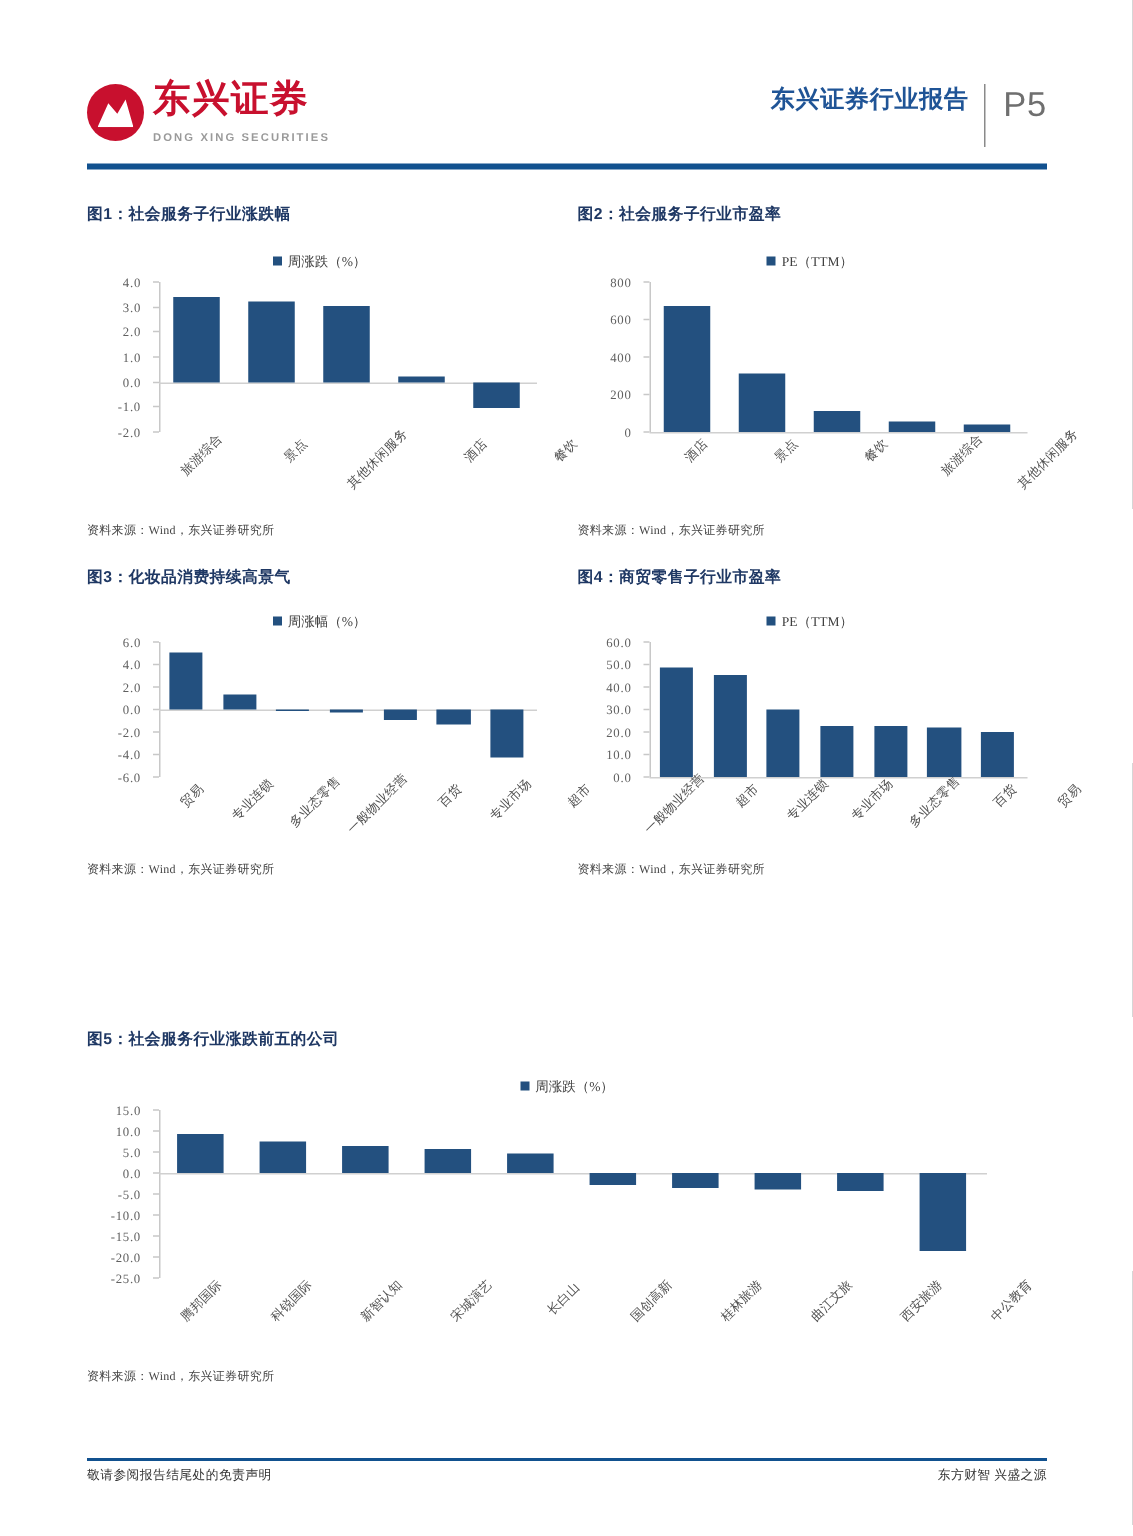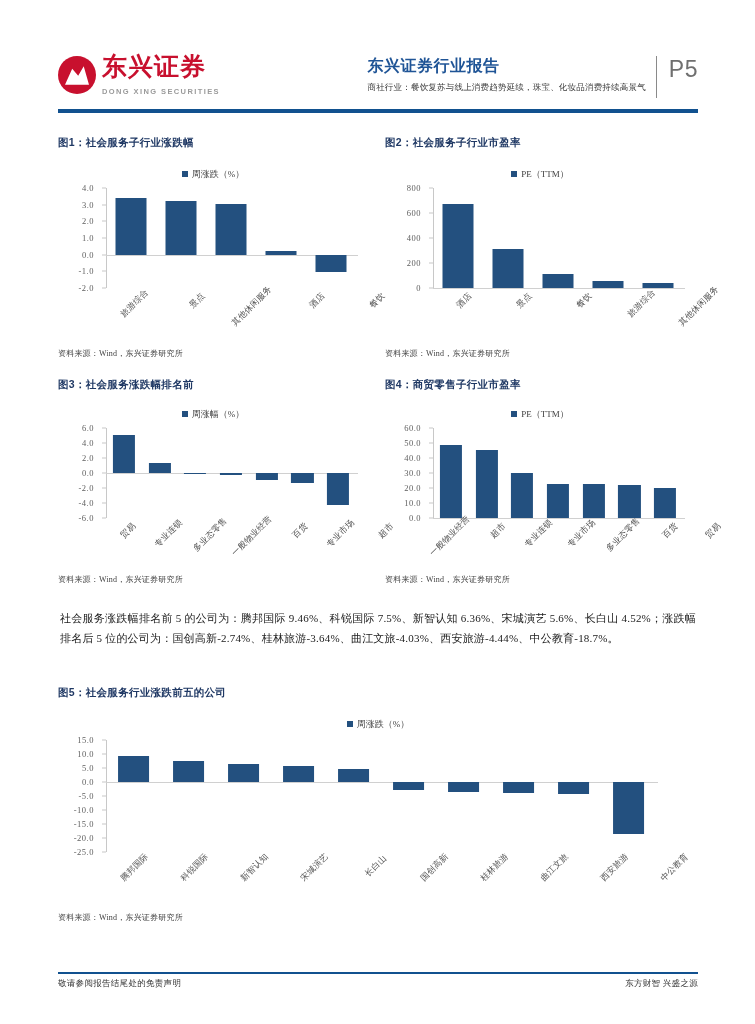--- a/index.html
+++ b/index.html
@@ -287,21 +287,20 @@
     <div class="logo-wrap">
       <div class="logo-mark"></div>
       <div class="logo-text">
         <span class="logo-cn">东兴证券</span>
         <span class="logo-en">DONG XING SECURITIES</span>
       </div>
     </div>
     <div class="header-right">
       <div class="header-titles">
         <div class="report-title">东兴证券行业报告</div>
-        <div class="report-sub">商社行业：餐饮复苏与线上消费趋势延续，珠宝、化妆品消费持续高景气</div>
       </div>
       <div class="header-divider"></div>
       <div class="page-no">P5</div>
     </div>
   </div>
   <div class="header-rule"></div>
 
   <div id="figures">
       <div class="fig" style="left: 58px; top: 136px; width: 310px;">
         <div class="fig-title" style="position: absolute; left: 0px; top: 0px;">图1：社会服务子行业涨跌幅</div>
@@ -417,21 +416,21 @@
           <div class="x-slot">
             <div class="x-label">旅游综合</div>
           </div>
           <div class="x-slot">
             <div class="x-label">其他休闲服务</div>
           </div>
         </div>
         <div class="fig-source" style="position: absolute; left: 0px; top: 212px;">资料来源：Wind，东兴证券研究所</div>
       </div>
       <div class="fig" style="left: 58px; top: 378px; width: 310px;">
-        <div class="fig-title" style="position: absolute; left: 0px; top: 0px;">图3：社会服务涨跌幅排名前</div>
+        <div class="fig-title" style="position: absolute; left: 0px; top: 0px;">图3：化妆品消费持续高景气</div>
         <div class="legend" style="position: absolute; left: 0px; top: 28px; width: 310px;">
           <span class="legend-swatch" style="background: rgb(35, 80, 127);"></span>
           <span class="legend-label">周涨幅（%）</span>
         </div>
         <div class="plot-area" style="position: absolute; left: 0px; top: 50px; width: 300px; height: 90px;">
           <div class="y-axis">
             <div class="y-tick" style="top: 0px;">6.0</div>
             <div class="y-tick-mark" style="top: 0px;"></div>
             <div class="y-tick" style="top: 15px;">4.0</div>
             <div class="y-tick-mark" style="top: 15px;"></div>
@@ -662,21 +661,20 @@
             <div class="x-label">西安旅游</div>
           </div>
           <div class="x-slot">
             <div class="x-label">中公教育</div>
           </div>
         </div>
         <div class="fig-source" style="position: absolute; left: 0px; top: 226px;">资料来源：Wind，东兴证券研究所</div>
       </div>
     </div>
 
-  <div class="body-para">社会服务涨跌幅排名前 5 的公司为：腾邦国际 9.46%、科锐国际 7.5%、新智认知 6.36%、宋城演艺 5.6%、长白山 4.52%；涨跌幅排名后 5 位的公司为：国创高新-2.74%、桂林旅游-3.64%、曲江文旅-4.03%、西安旅游-4.44%、中公教育-18.7%。</div>
 
   <div class="footer-rule"></div>
   <div class="footer">
     <span>敬请参阅报告结尾处的免责声明</span>
     <span>东方财智 兴盛之源</span>
   </div>
 
 </div>
 
 </body></html>

